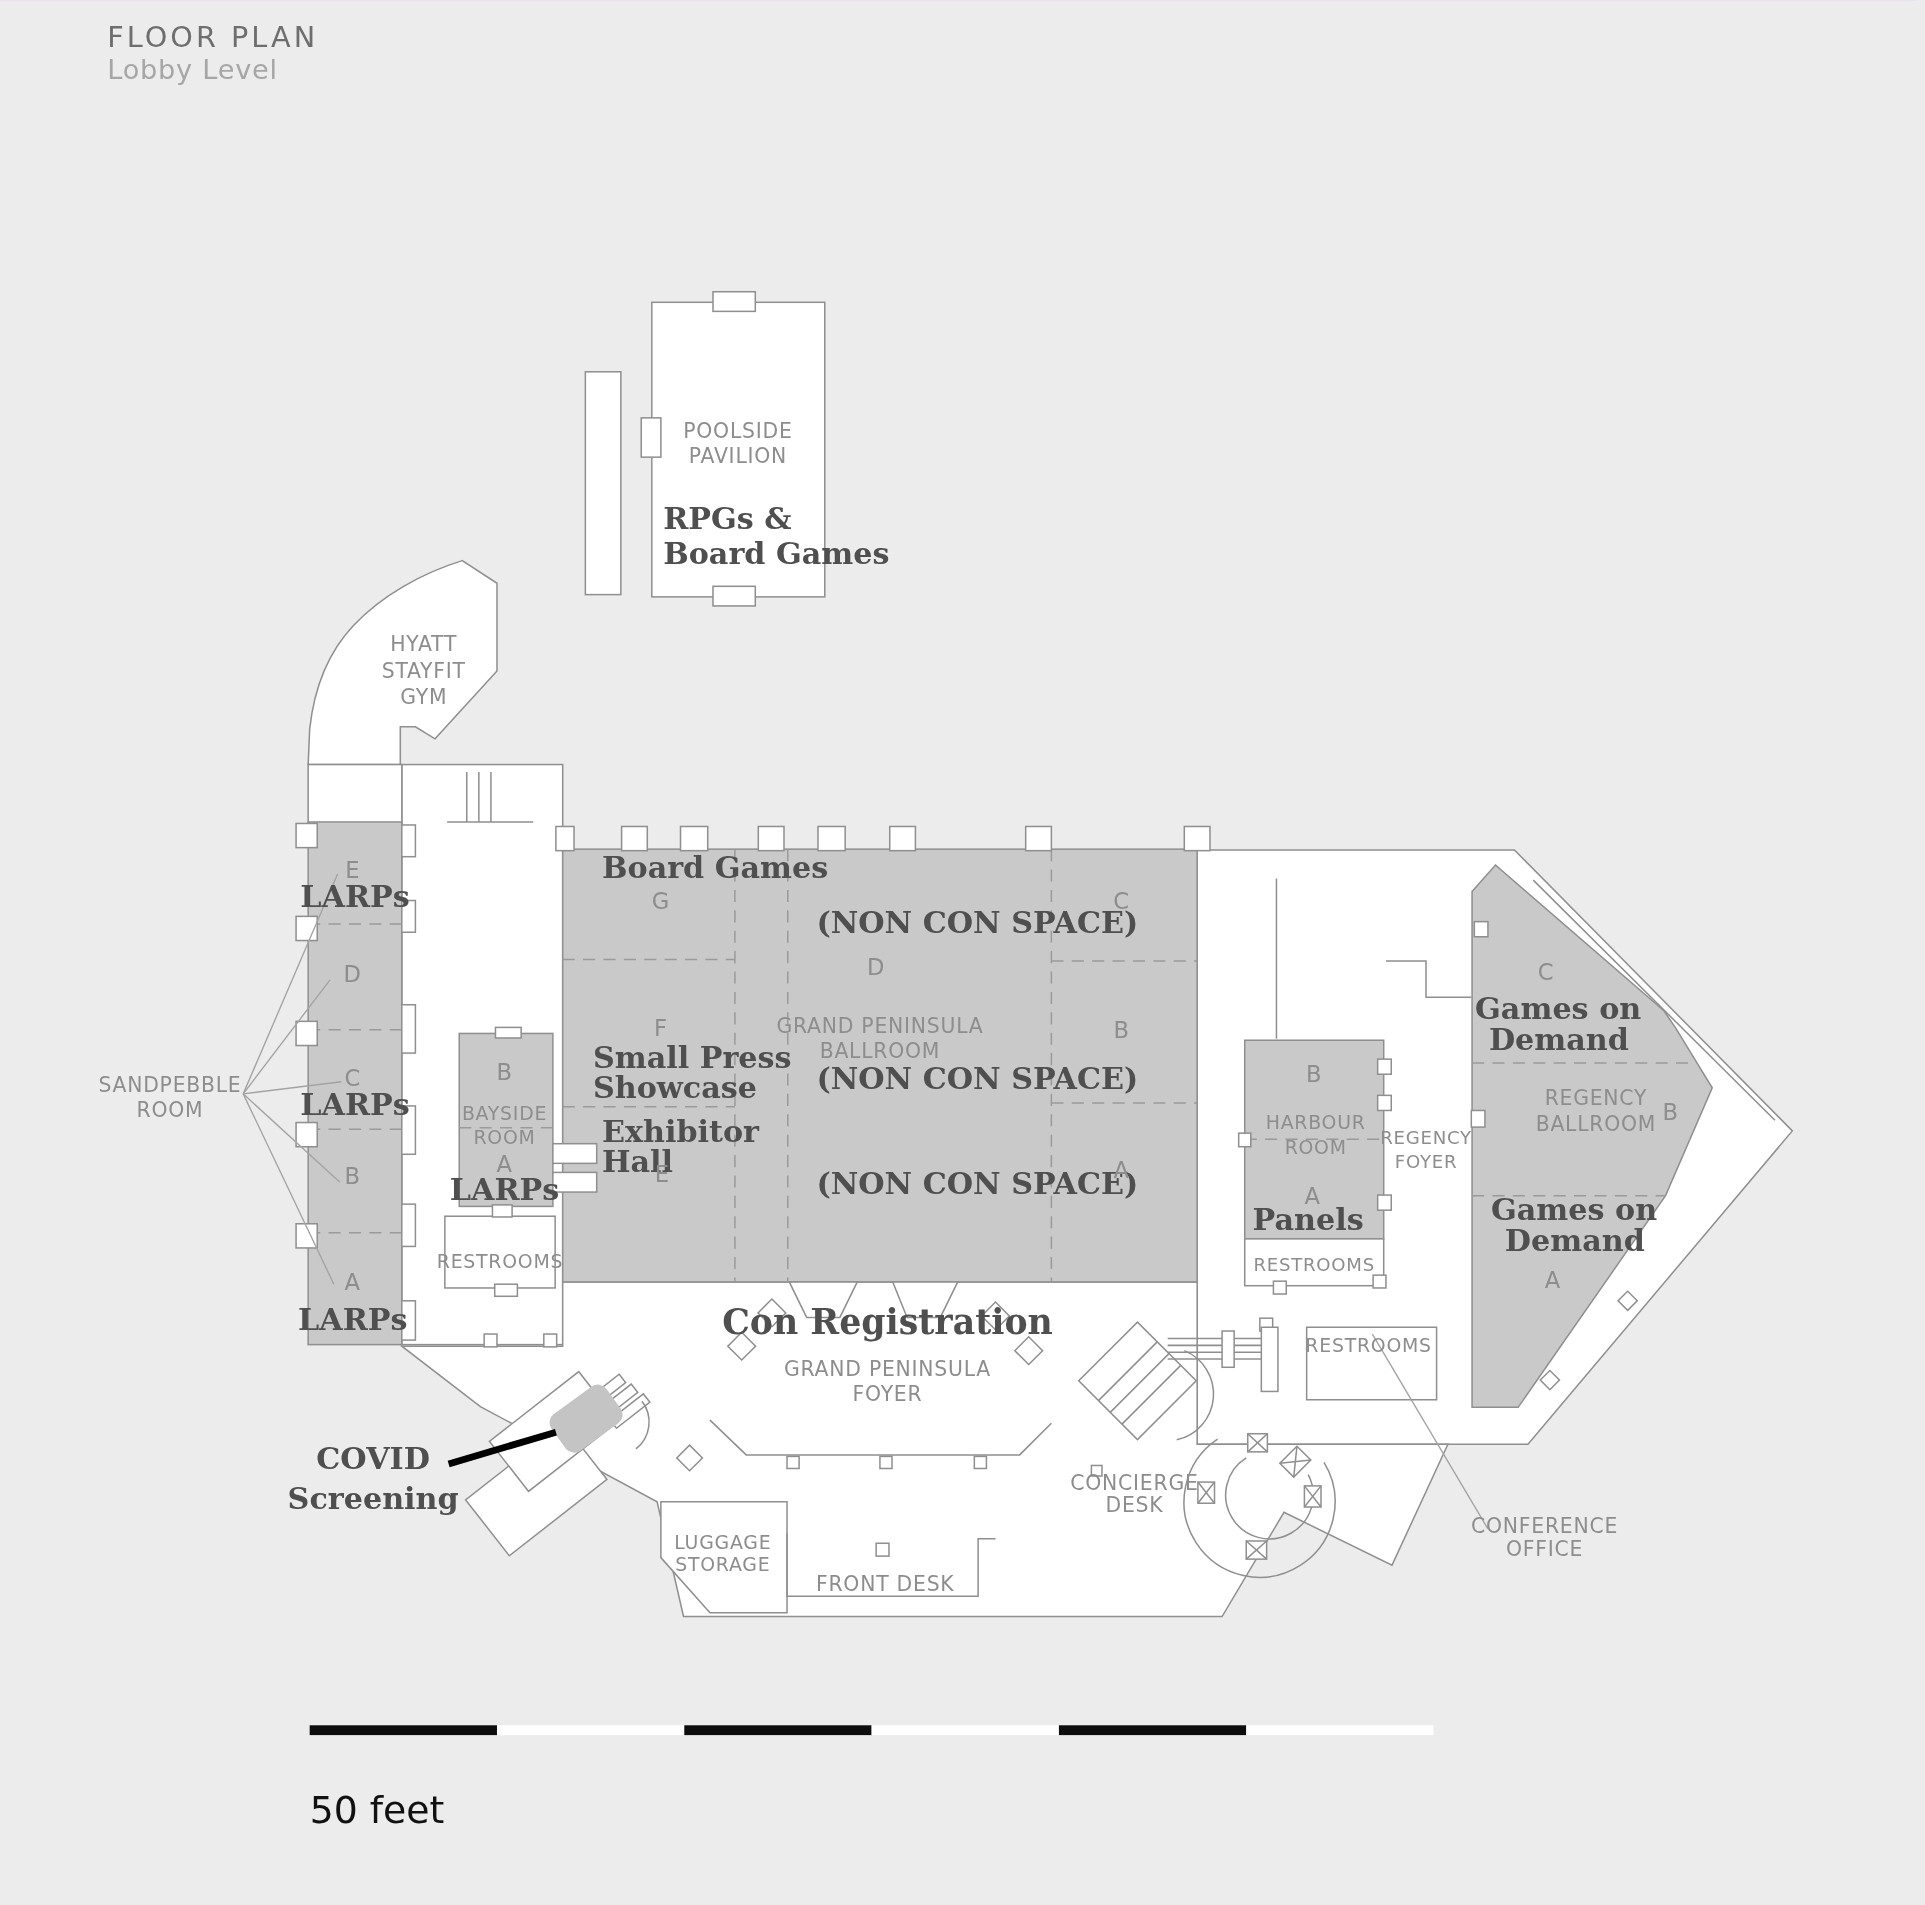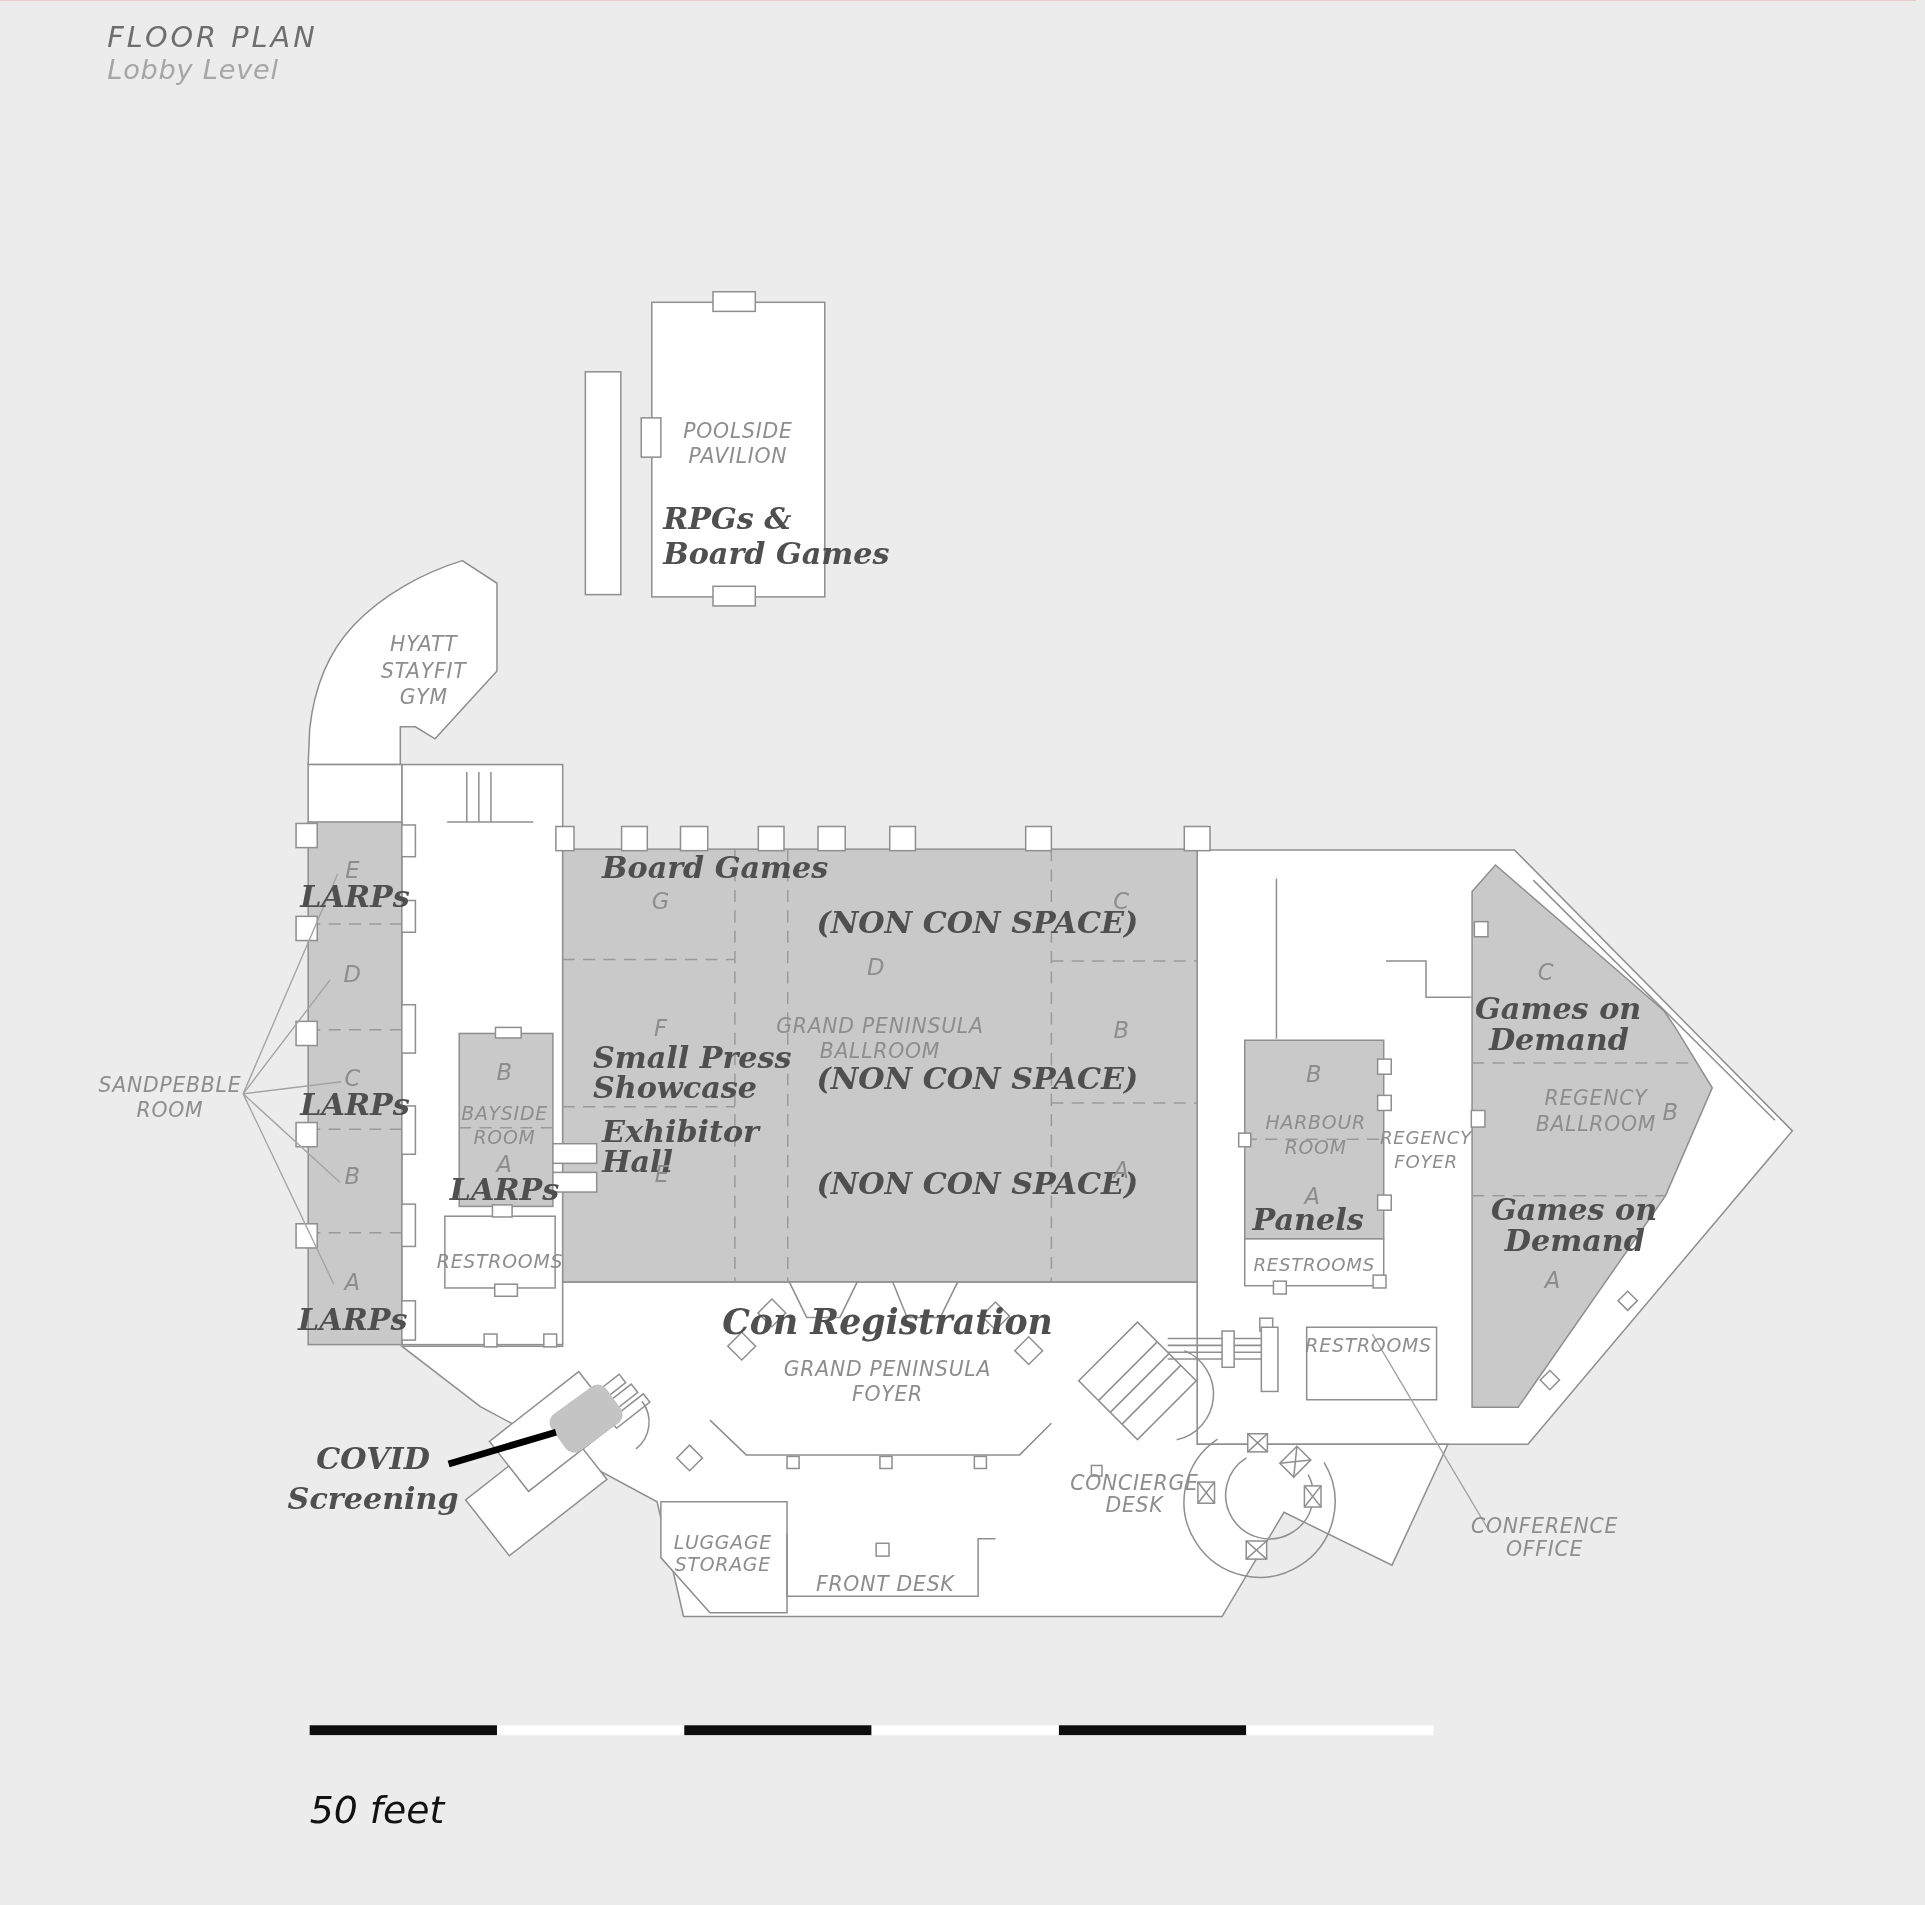--- a/index.html
+++ b/index.html
@@ -1,16 +1,16 @@
 <!DOCTYPE html>
 <html style="font-size:12px"><head>
 <meta charset="utf-8">
 <style>
   html,body{margin:0;padding:0;background:#ececec;}
-  .stage{width:1916px;height:1906px;position:relative;background:#ef4444;font-style:italic;}
+  .stage{width:1916px;height:1906px;position:relative;background:#f0abfc;}
   svg{display:block;}
   .wall{fill:#ffffff;stroke:#8f8f8f;stroke-width:2;}
   .wall-nf{fill:none;stroke:#8f8f8f;stroke-width:2;}
   .room{fill:#c9c9c9;stroke:#8f8f8f;stroke-width:2;}
   .door{fill:#ffffff;stroke:#8f8f8f;stroke-width:2;}
   .dash{fill:none;stroke:#9a9a9a;stroke-width:2;stroke-dasharray:16 11;}
   .lead{fill:none;stroke:#a3a3a3;stroke-width:1.8;}
   .t-sans{font-family:"DejaVu Sans","Liberation Sans",sans-serif;fill:#8d8d8d;letter-spacing:1px;}
   .t-serif{font-family:"DejaVu Serif","Liberation Serif",serif;font-weight:bold;fill:#4f4f4f;}
   .mid{text-anchor:middle;}

